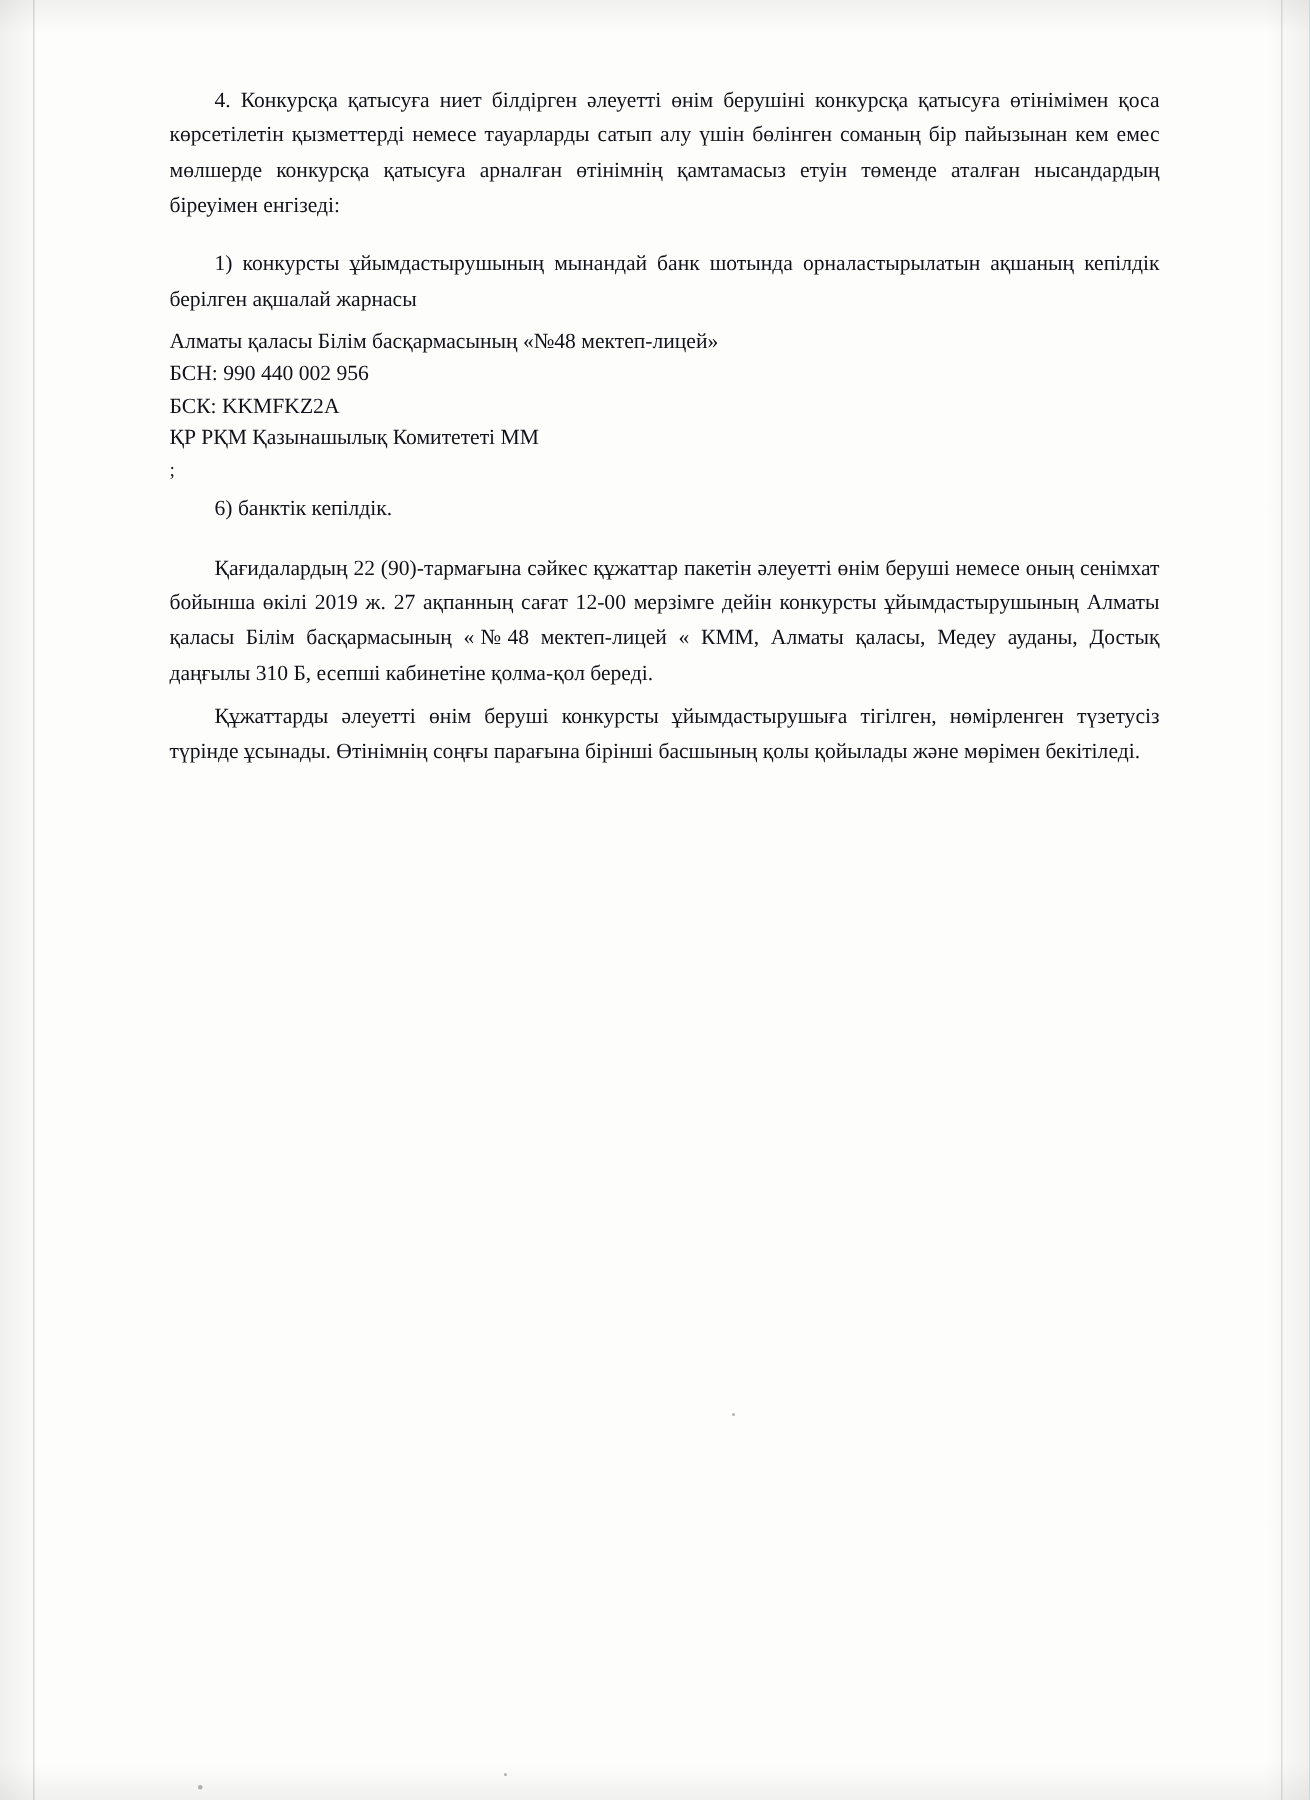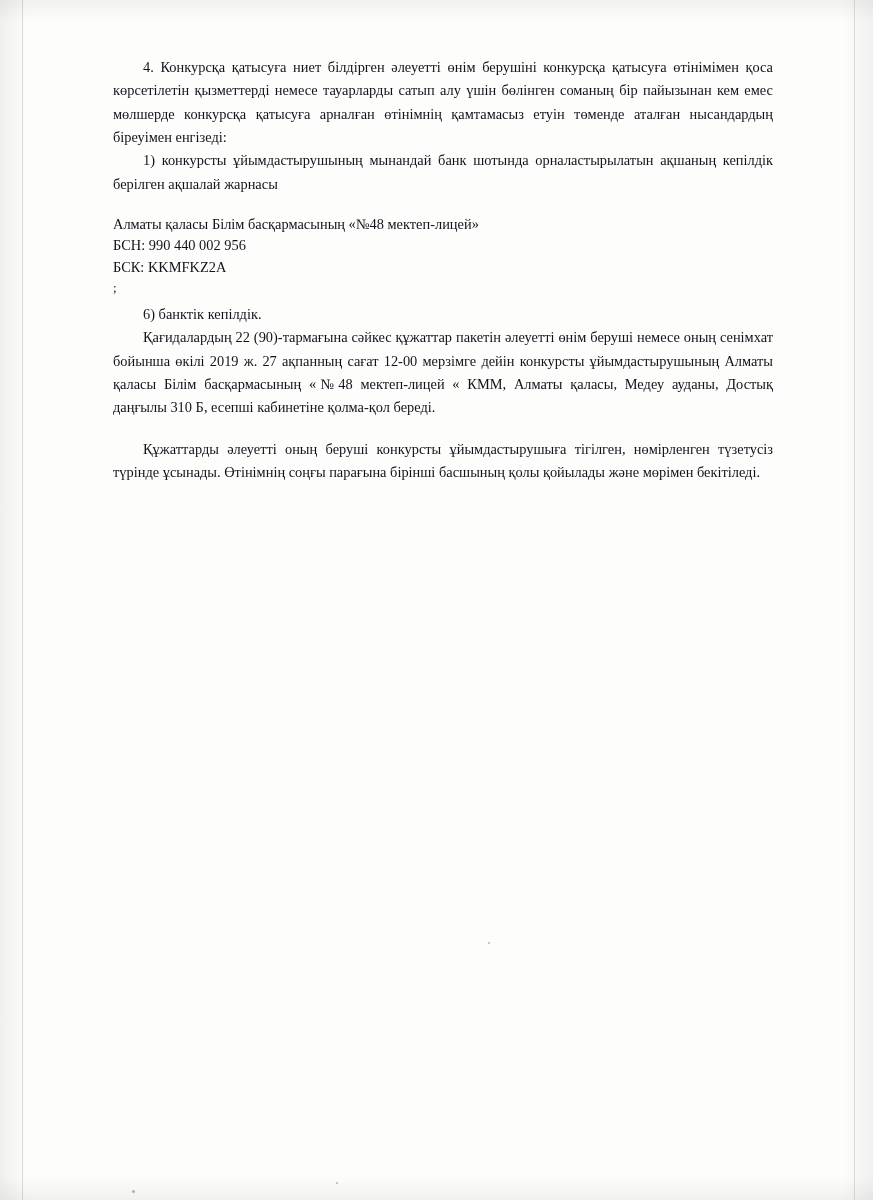--- a/index.html
+++ b/index.html
@@ -74,22 +74,22 @@
   }
   .plain-block p {
     margin: 0;
     line-height: 1.48;
   }
   .semi {
     font-size: 13px;
     line-height: 1.1;
     margin-top: 2px;
   }
-  .gap-2 { margin-top: 18px; }
-  .gap-4 { margin-top: 0; }
+  .gap-2 { margin-top: 6px; }
+  .gap-4 { margin-top: 16px; }
   .gap-6 { margin-top: 6px; }
 </style>
 </head>
 <body>
 
 <div class="page">
   <div class="scan-tint"></div>
   <div class="edge-line-left"></div>
   <div class="edge-line-right"></div>
 
@@ -100,24 +100,25 @@
   <div class="content">
 
     <p class="just indent">4. Конкурсқа қатысуға ниет білдірген әлеуетті өнім берушіні конкурсқа қатысуға өтінімімен қоса көрсетілетін қызметтерді немесе тауарларды сатып алу үшін бөлінген соманың бір пайызынан кем емес мөлшерде конкурсқа қатысуға арналған өтінімнің қамтамасыз етуін төменде аталған нысандардың біреуімен енгізеді:</p>
 
     <p class="just indent gap-4">1) конкурсты ұйымдастырушының мынандай банк шотында орналастырылатын ақшаның кепілдік берілген ақшалай жарнасы</p>
 
     <div class="plain-block gap-2">
       <p>Алматы қаласы Білім басқармасының «№48 мектеп-лицей»</p>
       <p>БСН: 990 440 002 956</p>
       <p>БСК: KKMFKZ2A</p>
+      <p>ҚР РҚМ Қазынашылық Комитететі ММ</p>
       <p class="semi">;</p>
     </div>
 
     <p class="indent gap-6">6) банктік кепілдік.</p>
 
     <p class="just indent gap-4">Қағидалардың 22 (90)-тармағына сәйкес құжаттар пакетін әлеуетті өнім беруші немесе оның сенімхат бойынша өкілі 2019 ж. 27 ақпанның сағат 12-00 мерзімге дейін конкурсты ұйымдастырушының Алматы қаласы Білім басқармасының «№48 мектеп-лицей « КММ, Алматы қаласы, Медеу ауданы, Достық даңғылы 310 Б, есепші кабинетіне қолма-қол береді.</p>
 
-    <p class="just indent gap-2">Құжаттарды әлеуетті оның беруші конкурсты ұйымдастырушыға тігілген, нөмірленген түзетусіз түрінде ұсынады. Өтінімнің соңғы парағына бірінші басшының қолы қойылады және мөрімен бекітіледі.</p>
+    <p class="just indent gap-2">Құжаттарды әлеуетті өнім беруші конкурсты ұйымдастырушыға тігілген, нөмірленген түзетусіз түрінде ұсынады. Өтінімнің соңғы парағына бірінші басшының қолы қойылады және мөрімен бекітіледі.</p>
 
 
   </div>
 </div>
 
 </body></html>

